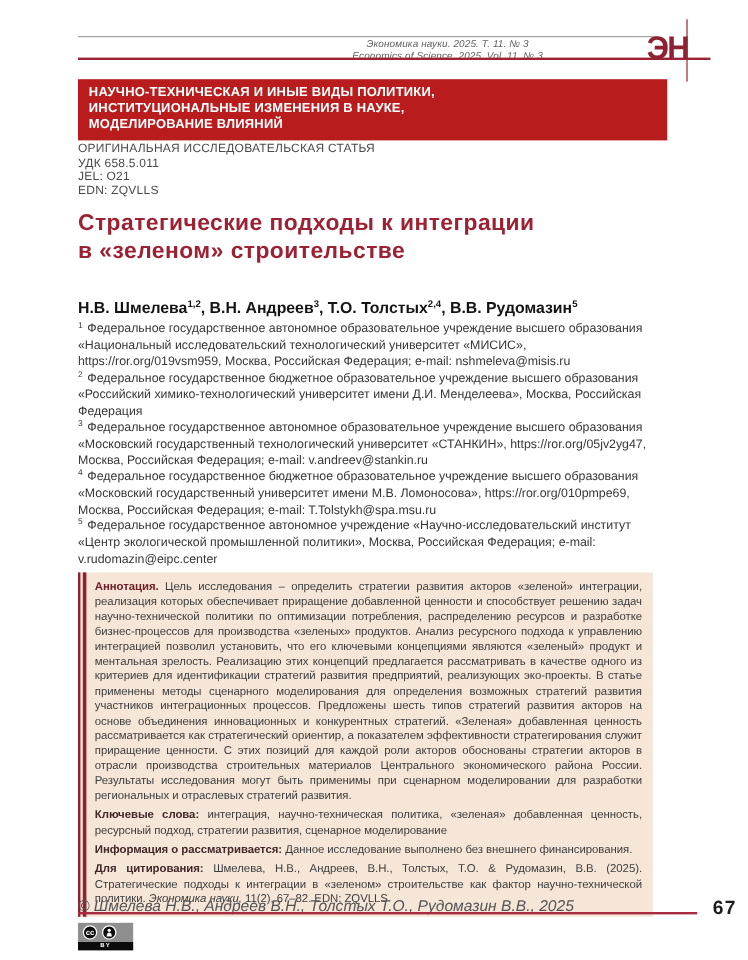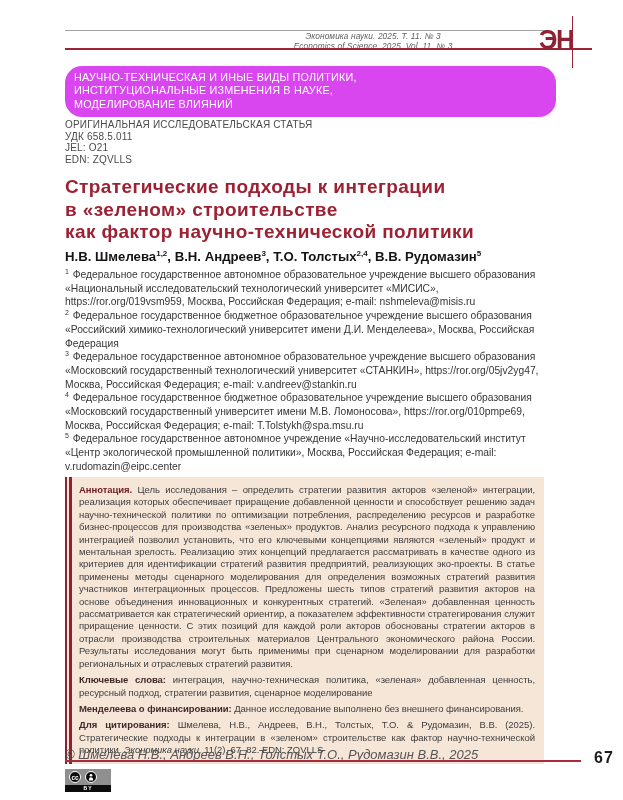--- a/index.html
+++ b/index.html
@@ -10,22 +10,22 @@
   }
   
   .rule-gray{position:absolute;left:65px;top:30px;width:483px;height:1px;background:#a3a3a3;}
   .journal-info{position:absolute;left:200px;top:32px;width:346px;text-align:center;
     font-style:italic;font-size:8.3px;line-height:9.8px;color:#606060;letter-spacing:.1px;}
   .rule-red{position:absolute;left:65px;top:48px;width:527px;height:1.5px;background:#9b2335;}
   .logo-txt{position:absolute;left:539px;top:26px;font-size:26px;font-weight:bold;
     color:#8e2233;letter-spacing:-1.5px;line-height:1;transform:scaleY(1.05);transform-origin:top left;}
   .logo-vline{position:absolute;left:572px;top:16px;width:1.2px;height:52px;background:#9b2335;}
   
-  .banner{position:absolute;left:65px;top:66px;width:472px;background:#d946ef;color:#ffffff;
-    font-weight:normal;font-size:10.8px;line-height:13.4px;padding:5px 10px 6px 9px;letter-spacing:.2px;border-radius:17px;}
+  .banner{position:absolute;left:65px;top:66px;width:472px;background:#b91c1c;color:#ffffff;
+    font-weight:bold;font-size:10.8px;line-height:13.4px;padding:5px 10px 6px 9px;letter-spacing:.2px;}
   
   .meta{position:absolute;left:65px;top:119px;font-size:10px;line-height:11.5px;
     color:#4a4a4a;letter-spacing:.2px;}
   
   .title{position:absolute;left:65px;top:176px;font-size:19px;line-height:22.5px;
     font-weight:bold;color:#9c2133;letter-spacing:.4px;}
   
   .authors{position:absolute;left:65px;top:249px;font-size:13.2px;font-weight:bold;color:#141414;}
   .authors sup{font-size:8px;line-height:0;}
   .sep{white-space:pre;}
@@ -78,40 +78,39 @@
 <div class="meta">
   <div>ОРИГИНАЛЬНАЯ ИССЛЕДОВАТЕЛЬСКАЯ СТАТЬЯ</div>
   <div>УДК 658.5.011</div>
   <div>JEL: O21</div>
   <div>EDN: ZQVLLS</div>
 </div>
 
 <div class="title">
   <div>Стратегические подходы к интеграции</div>
   <div>в «зеленом» строительстве</div>
-  <div>как фактор научно-технической политики</div>
 </div>
 
 <div class="authors">
   <span><span>Н.В. Шмелева</span><sup>1,2</sup><span class="sep">, </span></span><span><span>В.Н. Андреев</span><sup>3</sup><span class="sep">, </span></span><span><span>Т.О. Толстых</span><sup>2,4</sup><span class="sep">, </span></span><span><span>В.В. Рудомазин</span><sup>5</sup></span>
 </div>
 
 <div class="affs">
   <div class="aff"><sup>1</sup> <span>Федеральное государственное автономное образовательное учреждение высшего образования «Национальный исследовательский технологический университет «МИСИС», https://ror.org/019vsm959, Москва, Российская Федерация; e-mail: nshmeleva@misis.ru</span></div>
   <div class="aff"><sup>2</sup> <span>Федеральное государственное бюджетное образовательное учреждение высшего образования «Российский химико-технологический университет имени Д.И. Менделеева», Москва, Российская Федерация</span></div>
   <div class="aff"><sup>3</sup> <span>Федеральное государственное автономное образовательное учреждение высшего образования «Московский государственный технологический университет «СТАНКИН», https://ror.org/05jv2yg47, Москва, Российская Федерация; e-mail: v.andreev@stankin.ru</span></div>
   <div class="aff"><sup>4</sup> <span>Федеральное государственное бюджетное образовательное учреждение высшего образования «Московский государственный университет имени М.В. Ломоносова», https://ror.org/010pmpe69, Москва, Российская Федерация; e-mail: T.Tolstykh@spa.msu.ru</span></div>
   <div class="aff"><sup>5</sup> <span>Федеральное государственное автономное учреждение «Научно-исследовательский институт «Центр экологической промышленной политики», Москва, Российская Федерация; e-mail: v.rudomazin@eipc.center</span></div>
 </div>
 
 <div class="abs-box">
   <div class="abs-inner">
     <p><span class="lbl lbl-red">Аннотация.</span> <span>Цель исследования – определить стратегии развития акторов «зеленой» интеграции, реализация которых обеспечивает приращение добавленной ценности и способствует решению задач научно-технической политики по оптимизации потребления, распределению ресурсов и разработке бизнес-процессов для производства «зеленых» продуктов. Анализ ресурсного подхода к управлению интеграцией позволил установить, что его ключевыми концепциями являются «зеленый» продукт и ментальная зрелость. Реализацию этих концепций предлагается рассматривать в качестве одного из критериев для идентификации стратегий развития предприятий, реализующих эко-проекты. В статье применены методы сценарного моделирования для определения возможных стратегий развития участников интеграционных процессов. Предложены шесть типов стратегий развития акторов на основе объединения инновационных и конкурентных стратегий. «Зеленая» добавленная ценность рассматривается как стратегический ориентир, а показателем эффективности стратегирования служит приращение ценности. С этих позиций для каждой роли акторов обоснованы стратегии акторов в отрасли производства строительных материалов Центрального экономического района России. Результаты исследования могут быть применимы при сценарном моделировании для разработки региональных и отраслевых стратегий развития.</span></p>
     <p><span class="lbl">Ключевые слова:</span> <span>интеграция, научно-техническая политика, «зеленая» добавленная ценность, ресурсный подход, стратегии развития, сценарное моделирование</span></p>
-    <p><span class="lbl">Менделеева о финансировании:</span> <span>Данное исследование выполнено без внешнего финансирования.</span></p>
+    <p><span class="lbl">Информация о рассматривается:</span> <span>Данное исследование выполнено без внешнего финансирования.</span></p>
     <p><span class="lbl">Для цитирования:</span> <span>Шмелева, Н.В., Андреев, В.Н., Толстых, Т.О. &amp; Рудомазин, В.В. (2025). Стратегические подходы к интеграции в «зеленом» строительстве как фактор научно-технической политики.</span> <span class="it">Экономика науки,</span> <span>11(2), 67–82. EDN: ZQVLLS</span></p>
   </div>
 </div>
 
 <div class="foot-copy">© Шмелева Н.В., Андреев В.Н., Толстых Т.О., Рудомазин В.В., 2025</div>
 <div class="foot-rule"></div>
 <div class="page-num">67</div>
 
 <div class="cc">
   <div class="cc-top">

